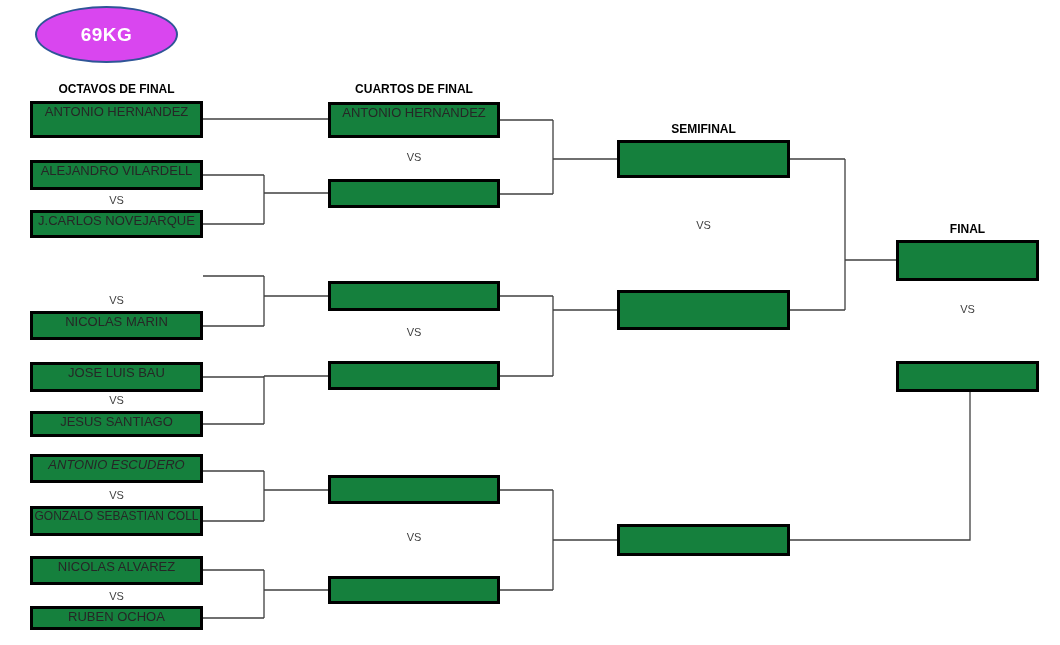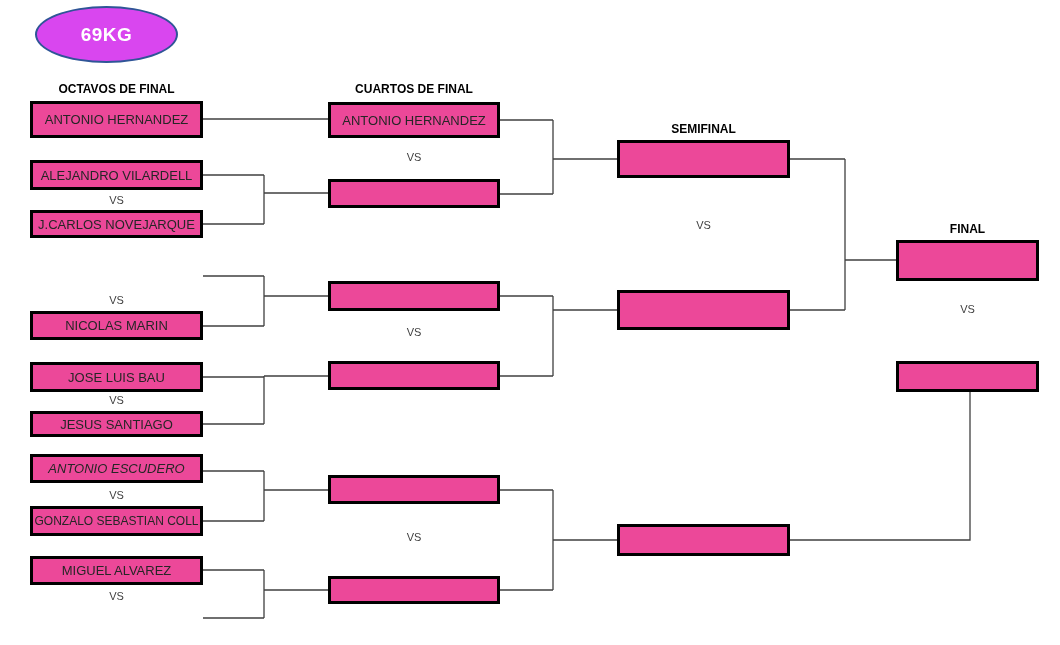--- a/index.html
+++ b/index.html
@@ -17,22 +17,22 @@
   .hdr{
     position:absolute;text-align:center;font-weight:bold;font-size:12px;color:#000;
     white-space:nowrap;
   }
   .hdr-octavos{left:30px;width:173px;top:82px;}
   .hdr-cuartos{left:328px;width:172px;top:82px;}
   .hdr-semifinal{left:617px;width:173px;top:122px;}
   .hdr-final{left:896px;width:143px;top:222px;}
   .wires{position:absolute;left:0;top:0;}
   .box{
-    position:absolute;background:#ec4899;border:3px solid #000000;box-sizing:border-box;
-    display:flex;align-items:center;justify-content:center;
+    position:absolute;background:#15803d;border:3px solid #000000;box-sizing:border-box;
+    display:flex;align-items:flex-start;justify-content:center;
     font-size:13px;color:#262626;white-space:nowrap;overflow:hidden;
   }
   .box span{padding:0 3px;}
   .small{font-size:12px;}
   
   .o1,.o2,.o3,.o4,.o5,.o6,.o7,.o8,.o9,.o10,.o11{left:30px;width:173px;}
   .o1{top:101px;height:37px;}
   .o2{top:160px;height:30px;}
   .o3{top:210px;height:28px;}
   .o4{top:260px;height:32px;}
@@ -116,21 +116,24 @@
   <div class="box o7">
       <span>JESUS SANTIAGO</span>
     </div>
   <div class="box o8">
       <span>ANTONIO ESCUDERO</span>
     </div>
   <div class="box o9 small">
       <span>GONZALO SEBASTIAN COLL</span>
     </div>
   <div class="box o10">
-      <span>MIGUEL ALVAREZ</span>
+      <span>NICOLAS ALVAREZ</span>
+    </div>
+  <div class="box o11">
+      <span>RUBEN OCHOA</span>
     </div>
 
   <div class="box c1">
       <span>ANTONIO HERNANDEZ</span>
     </div>
   <div class="box c2">
       <span></span>
     </div>
   <div class="box c3">
       <span></span>

